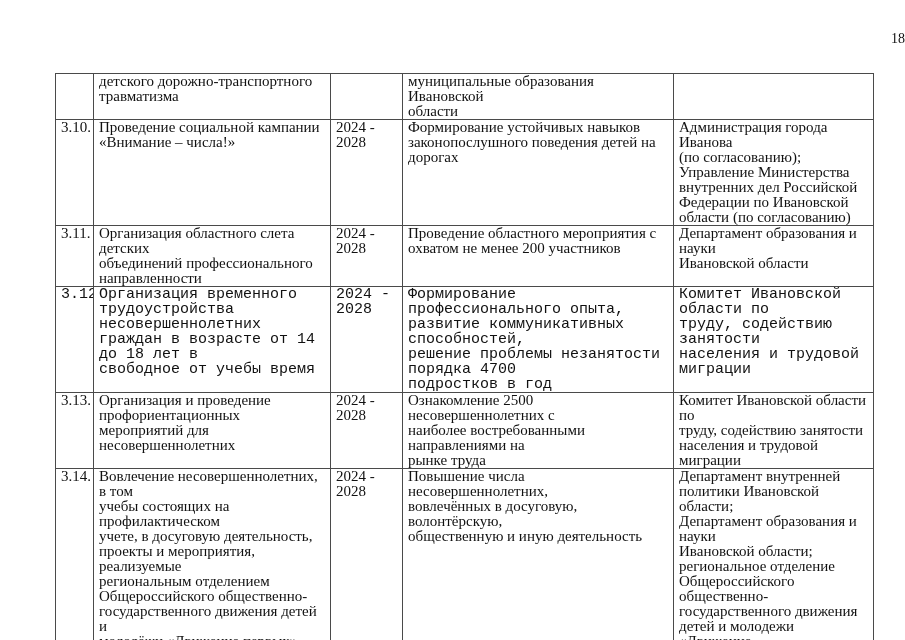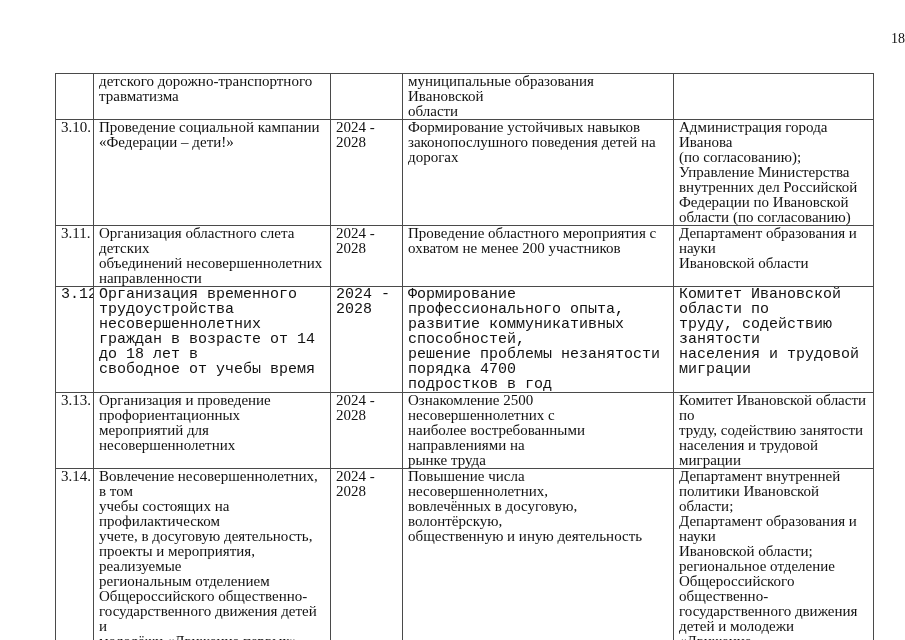--- a/index.html
+++ b/index.html
@@ -58,36 +58,36 @@
       <td>детского дорожно-транспортного
 травматизма</td>
       <td class="period"></td>
       <td>муниципальные образования Ивановской
 области</td>
       <td></td>
     </tr>
     <tr class="r-310">
       <td class="num">3.10.</td>
       <td>Проведение социальной кампании
-«Федерации – дети!»</td>
+«Внимание – числа!»</td>
       <td class="period">2024 - 2028</td>
       <td>Формирование устойчивых навыков
 законопослушного поведения детей на
 дорогах</td>
       <td>Администрация города Иванова
 (по согласованию);
 Управление Министерства
 внутренних дел Российской
 Федерации по Ивановской
 области (по согласованию)</td>
     </tr>
     <tr class="r-311">
       <td class="num">3.11.</td>
       <td>Организация областного слета детских
-объединений несовершеннолетних
+объединений профессионального
 направленности</td>
       <td class="period">2024 - 2028</td>
       <td>Проведение областного мероприятия с
 охватом не менее 200 участников</td>
       <td>Департамент образования и науки
 Ивановской области</td>
     </tr>
     <tr class="r-312">
       <td class="num">3.12.</td>
       <td>Организация временного

